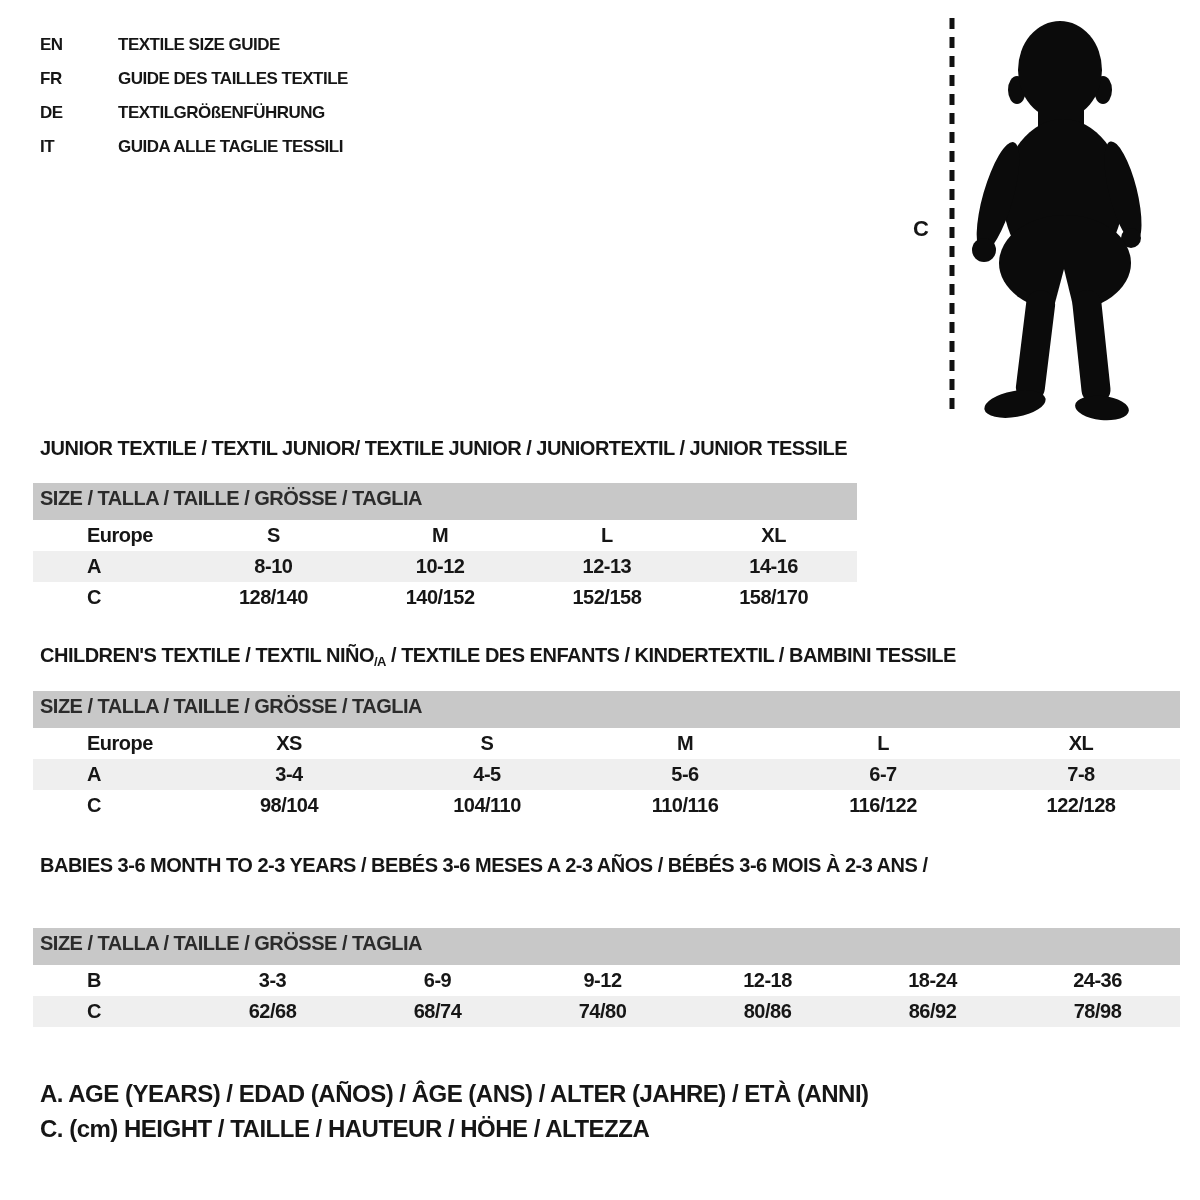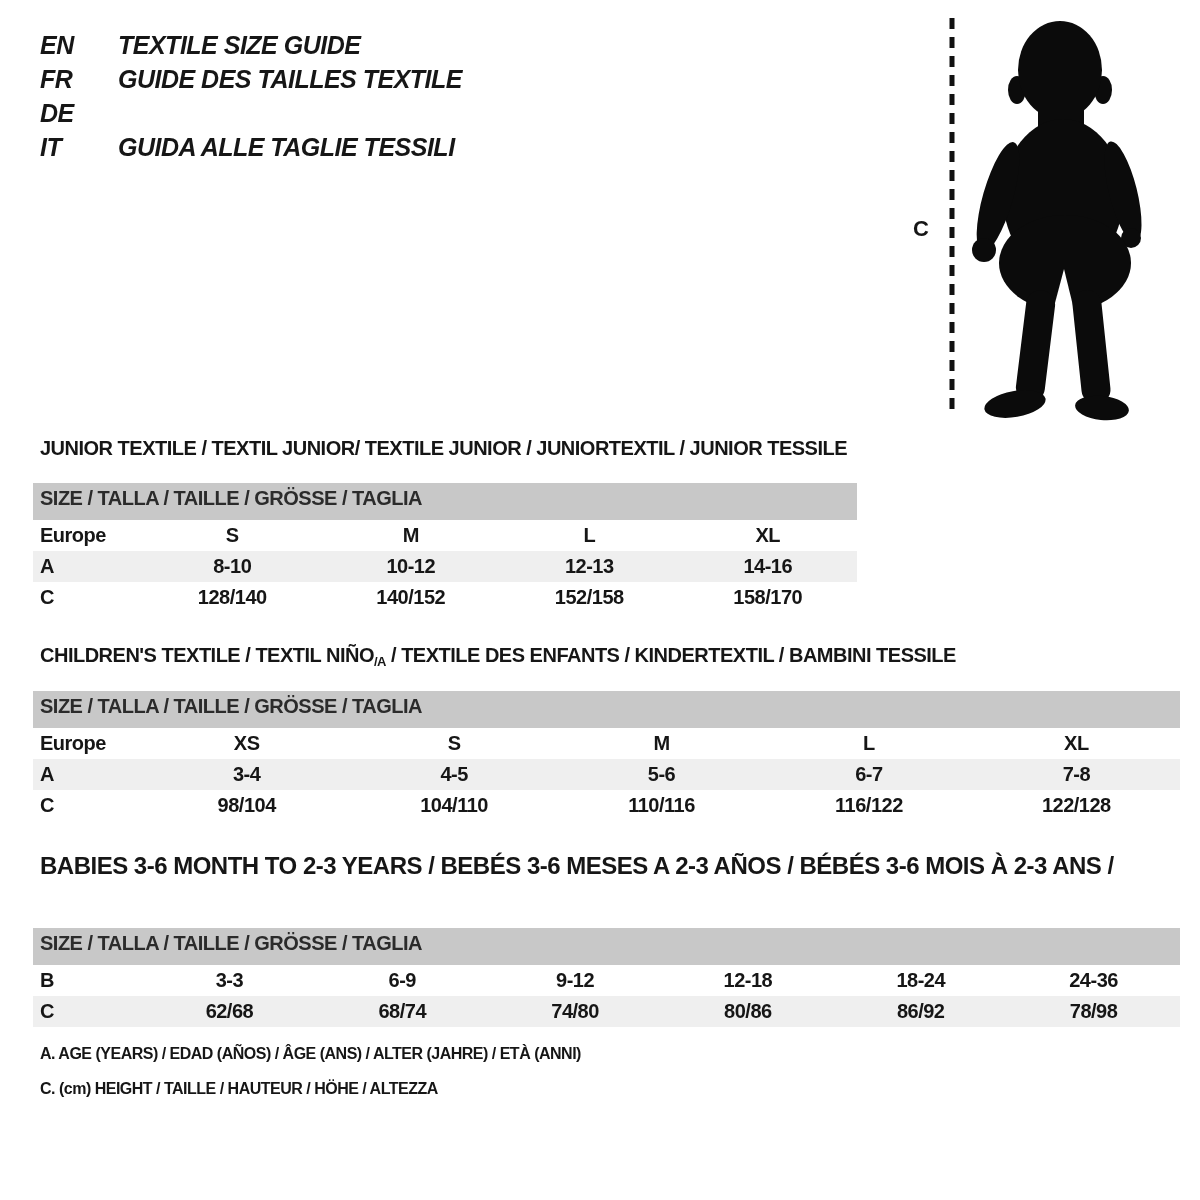--- a/index.html
+++ b/index.html
@@ -14,67 +14,68 @@
     position:relative;
     font-family:"Liberation Sans","DejaVu Sans",sans-serif;
     font-weight:700;
     font-stretch:condensed;
     color:var(--ink);
     letter-spacing:-0.5px;
   }
 
   
   .lang-header{position:absolute;left:40px;top:28px;}
-  .lang-row{display:flex;line-height:34px;font-size:25px;font-style:italic;}
+  .lang-row{display:flex;line-height:34px;font-size:17px;}
   .lang-code{width:78px;flex:0 0 78px;}
   .lang-label{white-space:nowrap;}
 
   
   .figure{position:absolute;left:895px;top:12px;width:260px;height:410px;}
   .c-label{position:absolute;left:913px;top:216px;font-size:22px;}
 
   
   .heading{position:absolute;left:40px;font-size:20px;line-height:24px;white-space:nowrap;}
   .heading .sub{font-size:13px;vertical-align:-4px;}
   #junior-heading{top:436px;}
   #children-heading{top:643px;}
-  #babies-heading{top:849px;line-height:33px;font-size:24px;}
+  #babies-heading{top:849px;line-height:33px;font-size:20px;}
 
   
   .table{position:absolute;left:33px;}
   #junior-table{top:483px;width:824px;}
   #children-table{top:691px;width:1147px;}
   #babies-table{top:928px;width:1147px;}
   .size-bar{
     height:37px;line-height:31px;background:var(--bar-bg);
     color:var(--bar-ink);font-size:20px;padding-left:7px;white-space:nowrap;
   }
   .trow{display:flex;height:31px;align-items:center;font-size:20px;}
   .trow.shaded{background:var(--row-shade);}
-  .trow .c0{flex:0 0 110px;padding-left:7px;}
+  .trow .c0{flex:0 0 110px;padding-left:7px;margin-left:47px;}
   .trow .c{flex:1;text-align:center;}
 
   
-  .footnotes{position:absolute;left:40px;top:1036px;font-size:16px;line-height:35px;}
+  .footnotes{position:absolute;left:40px;top:1076px;font-size:24px;line-height:35px;}
   .footnotes div{white-space:nowrap;}
 </style>
 </head>
 <body>
 
 <div class="lang-header">
   <div class="lang-row">
     <span class="lang-code">EN</span>
     <span class="lang-label">TEXTILE SIZE GUIDE</span>
   </div>
   <div class="lang-row">
     <span class="lang-code">FR</span>
     <span class="lang-label">GUIDE DES TAILLES TEXTILE</span>
   </div>
   <div class="lang-row">
     <span class="lang-code">DE</span>
+    <span class="lang-label">TEXTILGRÖßENFÜHRUNG</span>
   </div>
   <div class="lang-row">
     <span class="lang-code">IT</span>
     <span class="lang-label">GUIDA ALLE TAGLIE TESSILI</span>
   </div>
 </div>
 
 <div class="figure">
   <svg viewBox="0 0 260 410" width="260" height="410">
     <line x1="57" y1="6" x2="57" y2="403" stroke="#111111" stroke-width="5" stroke-dasharray="11 8"></line>

